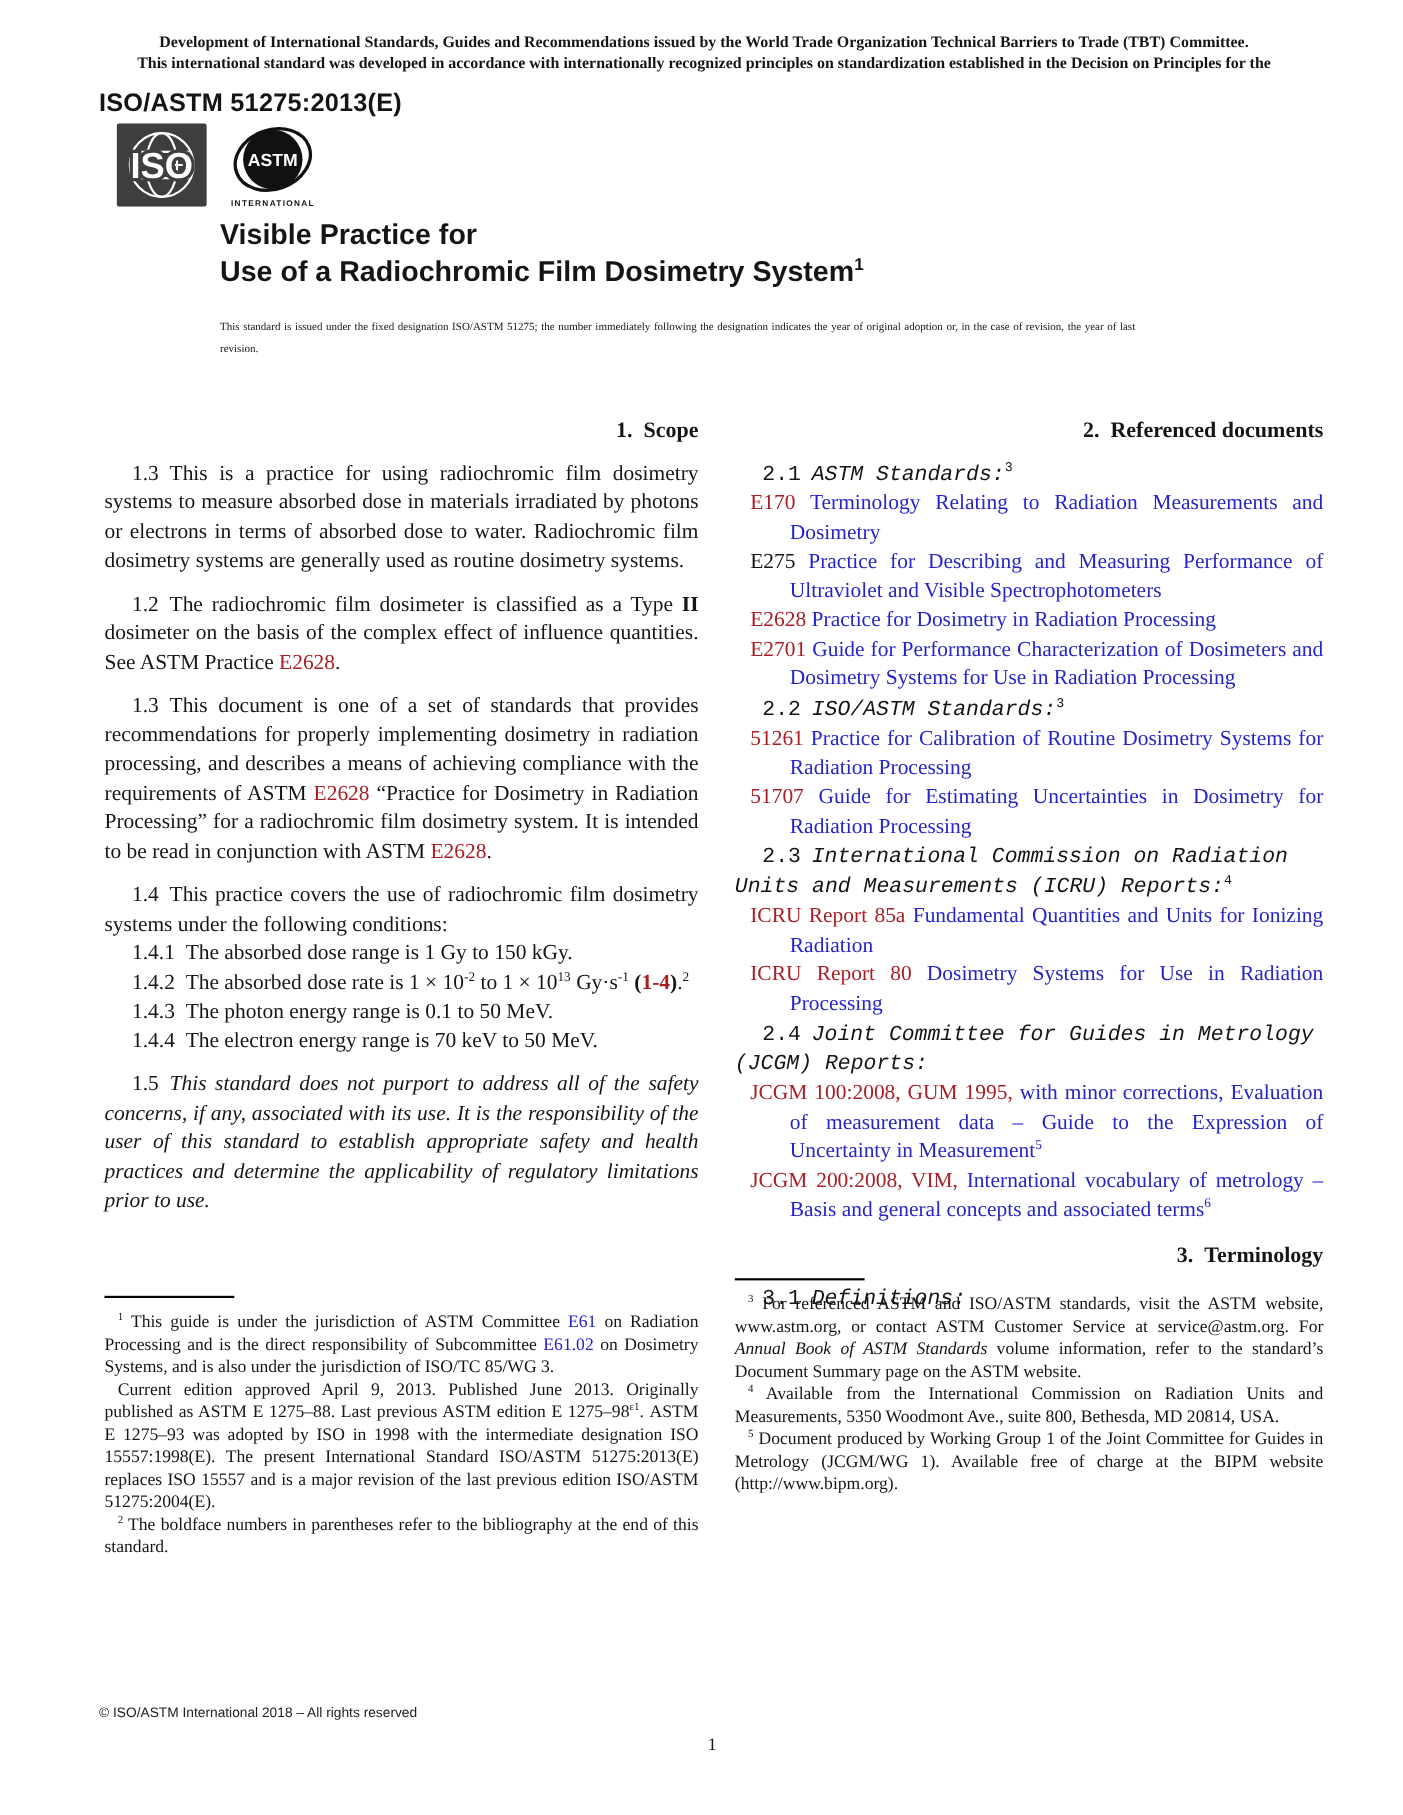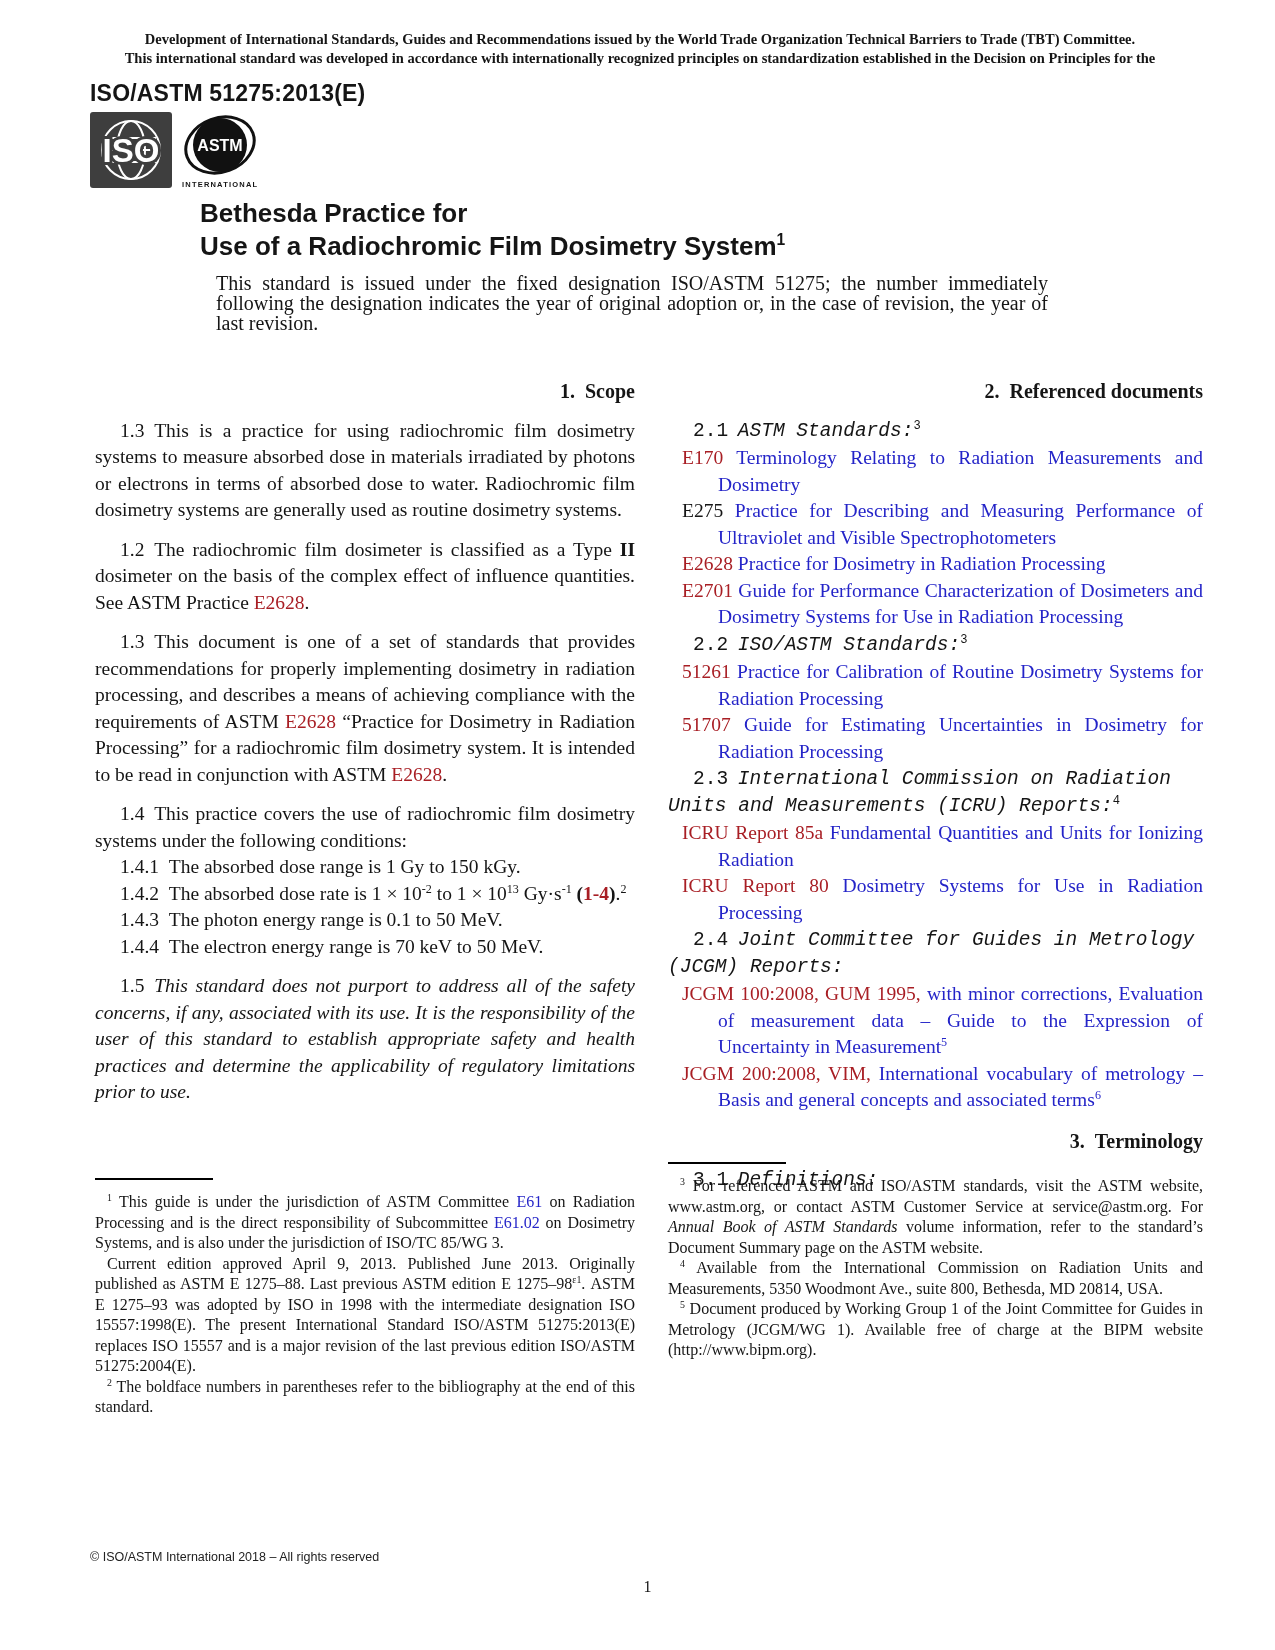--- a/index.html
+++ b/index.html
@@ -5,33 +5,33 @@
   html,body{margin:0;padding:0;background:#ffffff;}
   .page{position:relative;width:1275px;height:1650px;background:#fff;overflow:hidden;
         font-family:"Liberation Serif","DejaVu Serif",serif;color:#151515;}
 
   .notice{position:absolute;left:88px;top:30px;width:1104px;text-align:center;
           font-weight:bold;font-size:14.5px;line-height:19px;}
   .designation{position:absolute;left:90px;top:80px;
           font-family:"Liberation Sans","DejaVu Sans",sans-serif;
           font-weight:bold;font-size:23px;letter-spacing:.2px;}
 
-  .logos{position:absolute;left:90px;top:112px;height:84px;display:flex;gap:10px;align-items:flex-start;}
+  .logos{position:absolute;left:106px;top:112px;height:84px;display:flex;gap:22px;align-items:flex-start;}
   .astm-wrap{display:flex;flex-direction:column;align-items:center;margin-top:-2px;}
   .astm-caption{font-family:"Liberation Sans",sans-serif;font-weight:bold;font-size:7.5px;
           letter-spacing:1.2px;margin-top:-2px;}
 
   .title-l1,.title-l2{position:absolute;left:200px;
           font-family:"Liberation Sans","DejaVu Sans",sans-serif;font-weight:bold;font-size:26px;}
   .title-l1{top:198px;}
   .title-l2{top:231px;}
   .title-l2 sup{font-size:60%;}
 
-  .issue-note{position:absolute;left:200px;top:273px;width:832px;
-          font-size:20px;line-height:20px;text-align:justify;margin-left:16px;}
+  .issue-note{position:absolute;left:200px;top:288px;width:832px;
+          font-size:10px;line-height:20px;text-align:justify;}
 
   .col{position:absolute;top:378px;font-size:19.5px;line-height:26.5px;text-align:justify;}
   .col.left{left:95px;width:540px;}
   .col.right{left:668px;width:535px;}
 
   .sec-h{font-size:20px;font-weight:bold;margin:14px 0 13px 0;text-align:right;}
   .sec-h:first-child{margin-top:0;}
   .p{margin:0 0 13px 0;text-indent:25px;}
   .p.tight{margin-bottom:0;}
   .p.sub{margin:1px 0 1px 0;text-indent:25px;text-align:left;font-family:Liberation Mono, monospace;}
@@ -81,21 +81,21 @@
     <div class="astm-wrap">
       <svg width="74" height="72" viewBox="0 0 74 72">
         <ellipse cx="37" cy="35" rx="35" ry="27" fill="none" stroke="#111" stroke-width="3" transform="rotate(-20 37 35)"></ellipse>
         <circle cx="37" cy="35" r="27" fill="#111"></circle>
         <text x="37" y="41" text-anchor="middle" font-family="Liberation Sans, DejaVu Sans, sans-serif" font-size="16" font-weight="bold" fill="#ffffff">ASTM</text>
       </svg>
       <div class="astm-caption">INTERNATIONAL</div>
     </div>
   </div>
 
-  <div class="title-l1">Bethesda Practice for</div>
+  <div class="title-l1">Visible Practice for</div>
   <div class="title-l2"><span>Use of a Radiochromic Film Dosimetry System</span><sup>1</sup></div>
 
   <div class="issue-note">This standard is issued under the fixed designation ISO/ASTM 51275; the number immediately following the designation indicates the year of original adoption or, in the case of revision, the year of last revision.</div>
 
   <div class="col left">
       <h2 class="sec-h"><span>1. Scope</span></h2>
       <p class="p"><span>1.3 This is a practice for using radiochromic film dosimetry systems to measure absorbed dose in materials irradiated by photons or electrons in terms of absorbed dose to water. Radiochromic film dosimetry systems are generally used as routine dosimetry systems.</span></p>
       <p class="p"><span>1.2 The radiochromic film dosimeter is classified as a Type </span><span class="b">II</span><span> dosimeter on the basis of the complex effect of influence quantities. See ASTM Practice </span><span class="red link">E2628</span><span>.</span></p>
       <p class="p"><span>1.3 This document is one of a set of standards that provides recommendations for properly implementing dosimetry in radiation processing, and describes a means of achieving compliance with the requirements of ASTM </span><span class="red link">E2628</span><span> “Practice for Dosimetry in Radiation Processing” for a radiochromic film dosimetry system. It is intended to be read in conjunction with ASTM </span><span class="red link">E2628</span><span>.</span></p>
       <p class="p tight"><span>1.4 This practice covers the use of radiochromic film dosimetry systems under the following conditions:</span></p>

